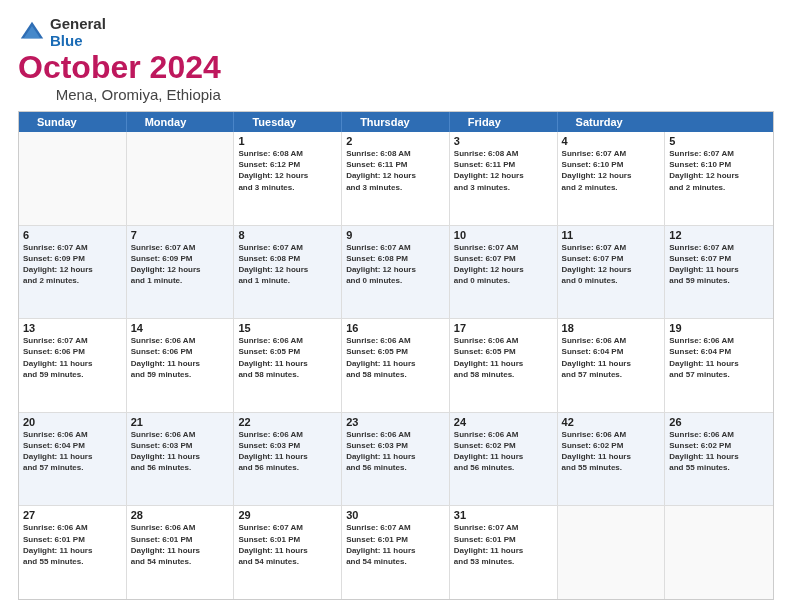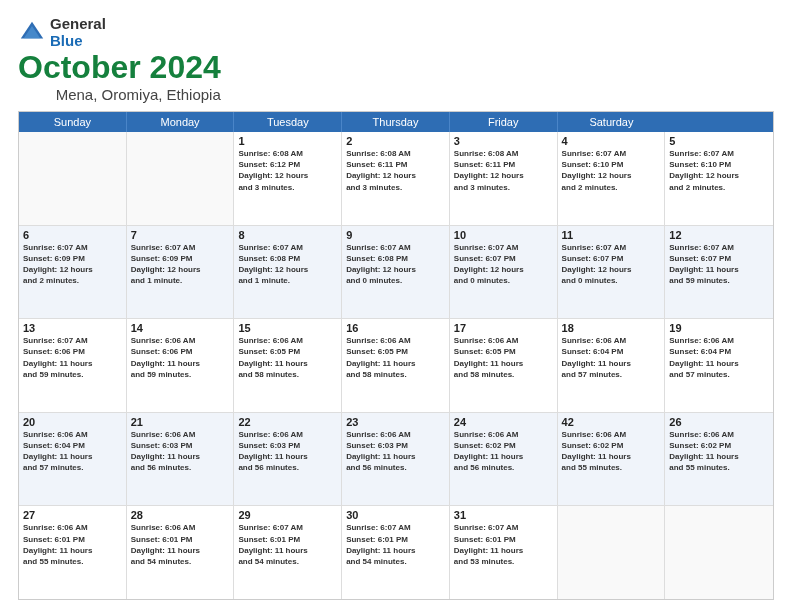--- a/index.html
+++ b/index.html
@@ -41,44 +41,43 @@
       width: 28px;
       height: 28px;
       margin-right: 4px;
     }
     .title-area {
       text-align: right;
     }
     .title-area h1 {
       font-size: 32px;
       font-weight: bold;
-      color: #15803d;
+      color: #be185d;
     }
     .title-area h2 {
       font-size: 15px;
       font-weight: normal;
       color: #444;
     }
     .calendar {
       flex: 1;
       display: flex;
       flex-direction: column;
       border: 1px solid #ccc;
     }
     .cal-header {
       display: grid;
       grid-template-columns: repeat(7, 1fr);
       background: #2e6db4;
     }
     .cal-header-cell {
       color: #fff;
       font-size: 11px;
-      font-weight: normal;
-      text-align: center;
-      padding: 4px 2px;
+      font-weight: bold;
+      padding: 4px 18px;
       border-right: 1px solid #4a85c8;
     }
     .cal-header-cell:last-child { border-right: none; }
     .cal-body {
       flex: 1;
       display: flex;
       flex-direction: column;
     }
     .cal-row {
       display: grid;

